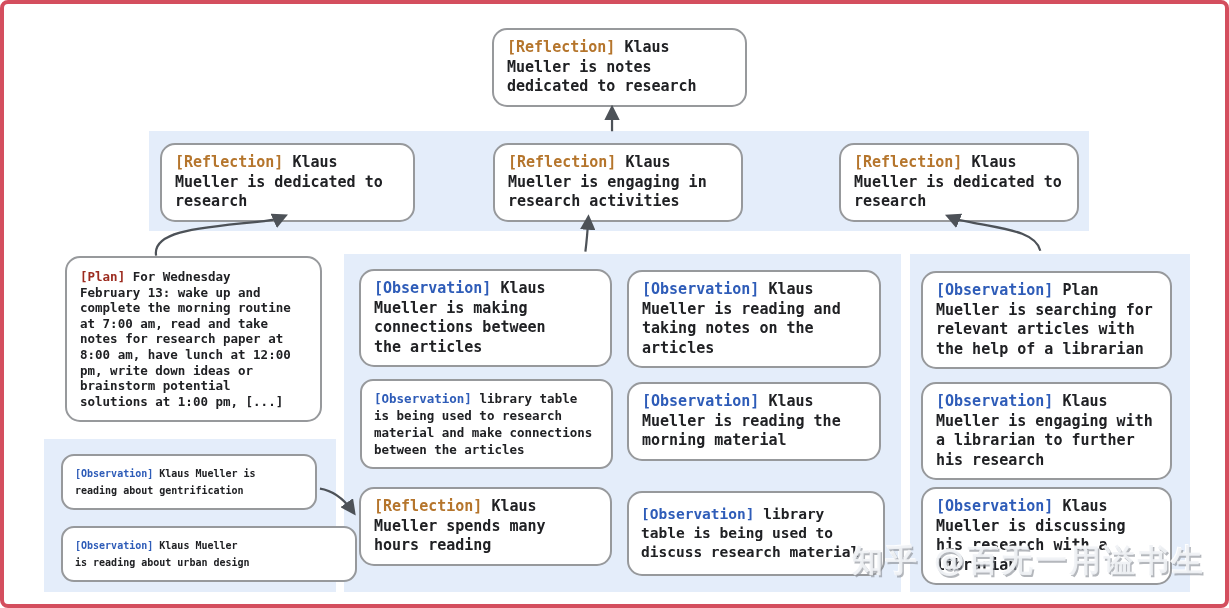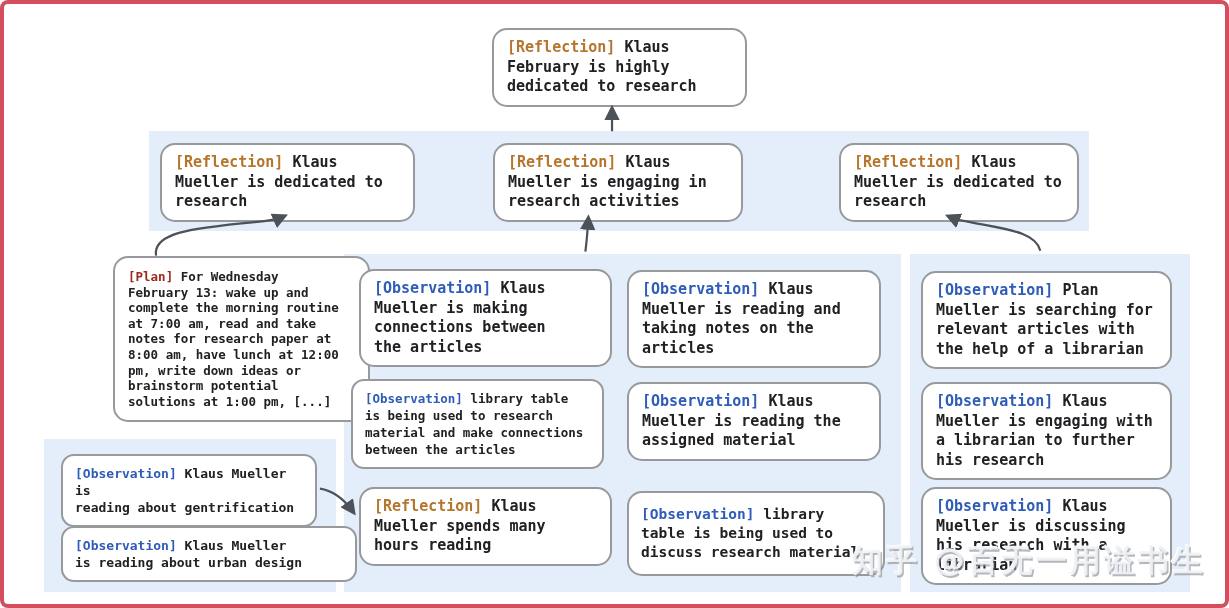--- a/index.html
+++ b/index.html
@@ -26,22 +26,22 @@
     border:2px solid var(--box-border,#97999c);
     border-radius:15px;
   }
   .node .body{white-space:pre-line;}
   .tag[data-type="reflection"]{color:var(--reflection-label,#b5752c);margin-top:35px;}
   .tag[data-type="observation"]{color:var(--observation-label,#2e5cb8);}
   .tag[data-type="plan"]{color:var(--plan-label,#9c2b1f);}
   .lg{font-size:15px;line-height:19.5px;padding:8px 13px;}
   .md{font-size:14.5px;line-height:19px;padding:12px 12px;}
   .sm{font-size:12.5px;line-height:17px;padding:9px 12px;border-radius:13px;}
-  .plan-box{font-size:12.5px;line-height:15.6px;padding:11px 13px;margin-left:48px;}
-  .obs-small{font-size:13px;line-height:17px;padding:9px 12px;border-radius:13px;}
+  .plan-box{font-size:12.5px;line-height:15.6px;padding:11px 13px;}
+  .obs-small{font-size:10px;line-height:17px;padding:9px 12px;border-radius:13px;}
   svg.arrows{
     position:absolute;left:0;top:0;width:100%;height:100%;
     pointer-events:none;
   }
   svg.arrows path.link{stroke:var(--arrow,#4d5258);stroke-width:2.25;fill:none;}
   svg.arrows marker path{fill:var(--arrow,#4d5258);stroke:none;}
   .watermark{
     position:absolute;left:848px;top:536px;
     font-family:"DejaVu Sans",sans-serif;
     font-size:31px;font-weight:bold;letter-spacing:3px;
@@ -56,21 +56,21 @@
 <div class="canvas">
 
   <div class="band" style="left:145px;top:127px;width:940px;height:100px"></div>
   <div class="band" style="left:40px;top:435px;width:292px;height:153px"></div>
   <div class="band" style="left:340px;top:250px;width:557px;height:338px"></div>
   <div class="band" style="left:906px;top:250px;width:280px;height:338px"></div>
 
   <div class="node lg" style="left:488px;top:24px;width:255px">
     <span class="tag" data-type="reflection">[Reflection]</span>
     <span class="body">Klaus
-February is highly
+Mueller is notes
 dedicated to research</span>
   </div>
 
   <div class="node lg" style="left:156px;top:139px;width:255px">
     <span class="tag" data-type="reflection">[Reflection]</span>
     <span class="body">Klaus
 Mueller is dedicated to
 research</span>
   </div>
   <div class="node lg" style="left:489px;top:139px;width:250px">
@@ -110,21 +110,21 @@
 is reading about urban design</span>
   </div>
 
   <div class="node lg" style="left:355px;top:265px;width:253px">
     <span class="tag" data-type="observation">[Observation]</span>
     <span class="body">Klaus
 Mueller is making
 connections between
 the articles</span>
   </div>
-  <div class="node sm" style="left:347px;top:375px;width:253px">
+  <div class="node sm" style="left:356px;top:375px;width:253px">
     <span class="tag" data-type="observation">[Observation]</span>
     <span class="body">library table
 is being used to research
 material and make connections
 between the articles</span>
   </div>
   <div class="node lg" style="left:355px;top:483px;width:253px">
     <span class="tag" data-type="reflection">[Reflection]</span>
     <span class="body">Klaus
 Mueller spends many
@@ -135,21 +135,21 @@
     <span class="tag" data-type="observation">[Observation]</span>
     <span class="body">Klaus
 Mueller is reading and
 taking notes on the
 articles</span>
   </div>
   <div class="node lg" style="left:623px;top:378px;width:254px">
     <span class="tag" data-type="observation">[Observation]</span>
     <span class="body">Klaus
 Mueller is reading the
-assigned material</span>
+morning material</span>
   </div>
   <div class="node md" style="left:623px;top:487px;width:258px">
     <span class="tag" data-type="observation">[Observation]</span>
     <span class="body">library
 table is being used to
 discuss research material</span>
   </div>
 
   <div class="node lg" style="left:917px;top:267px;width:251px">
     <span class="tag" data-type="observation">[Observation]</span>

